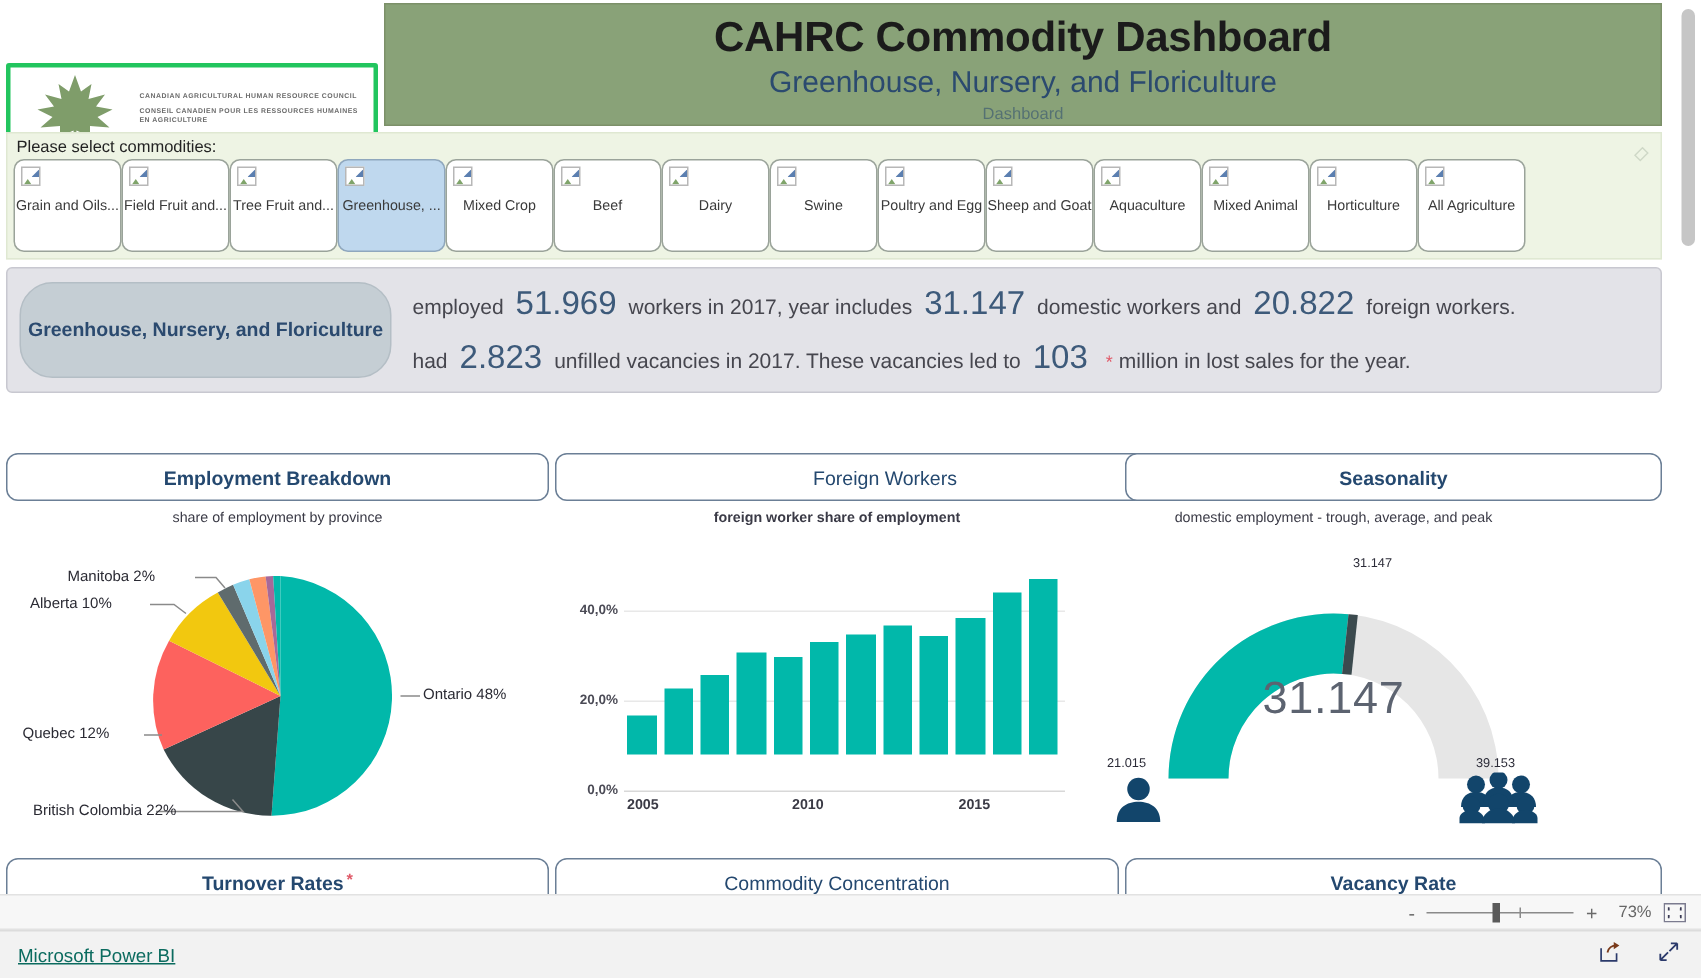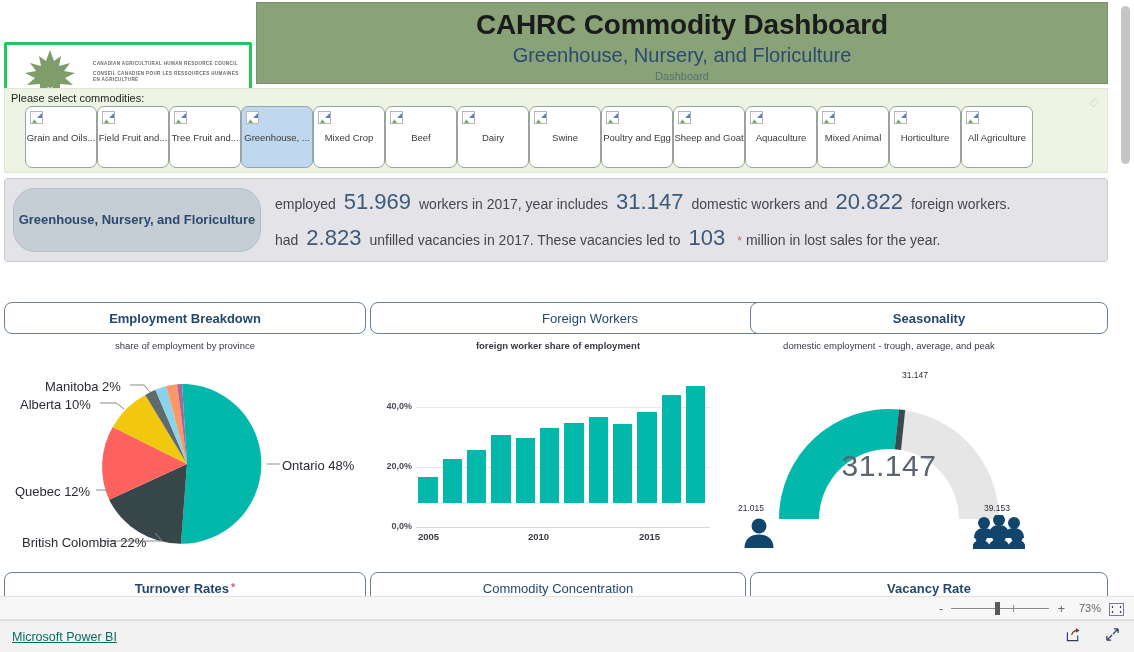--- a/index.html
+++ b/index.html
@@ -38,21 +38,21 @@
   .hdr-sub { font-size:20px; color:#2b4a6f; line-height:1.25; margin-top:1px;}
   .hdr-sub3 { font-size:11px; color:#2b4a6f; line-height:1; margin-top:3px; opacity:.55;}
 
   
   .slicer {
     position:absolute; left:4px; top:88px; width:1104px; height:85px;
     background:#eef4e4; border:1px solid #dfe8d2;
   }
   .slicer-label { font-size:11px; color:#232323; padding:3px 0 2px 6px; }
   .slicer-eraser { position:absolute; right:6px; top:5px; width:14px; height:14px; opacity:.3;}
-  .chips { display:flex; gap:0; padding:0 20px;border-radius:21px; }
+  .chips { display:flex; gap:0; padding:0 4px;border-radius:21px; }
   .chip {
     position:relative; width:72px; height:62px; background:#fff;
     border:1px solid #9aa39a; border-radius:7px;
     display:flex; align-items:center; justify-content:center;
     font-size:9.5px; color:#3a3a3a; text-align:center; cursor:pointer;
     overflow:hidden; white-space:nowrap;
   }
   .chip.sel { background:#bfd8ee; border-color:#8fa7bd; }
   .chip .bimg {
     position:absolute; left:4px; top:4px; width:13px; height:13px;
@@ -108,21 +108,21 @@
 
   
   .panel { position:absolute; top:336px; height:232px; background:#fff; }
   .panel.p1 { left:4px; width:362px; }
   .panel.p2 { left:370px; width:376px;font-weight:bold; }
   .panel.p3 { left:710px; width:358px; }
   .vtitle { text-align:center; font-size:9.5px; color:#3a3a46; padding-top:4px; }
 
   
   .pie-wrap { position:relative; width:100%; height:200px; }
-  .pie-lbl { position:absolute; font-size:13px; color:#2a2a33; white-space:nowrap; }
+  .pie-lbl { position:absolute; font-size:10px; color:#2a2a33; white-space:nowrap; }
 
   
   .bars-wrap { position:relative; width:100%; height:200px; }
   .gl { position:absolute; left:46px; right:14px; height:1px; background:#e8e8e8; }
   .ytick { position:absolute; left:0; width:42px; text-align:right; font-size:9px; color:#4a4a55; }
   .xtick { position:absolute; font-size:9.5px; color:#3a3a45; }
   .bar { position:absolute; bottom:0; background:#01b8aa; }
 
   
   .gauge-wrap { position:relative; width:100%; height:206px; }

